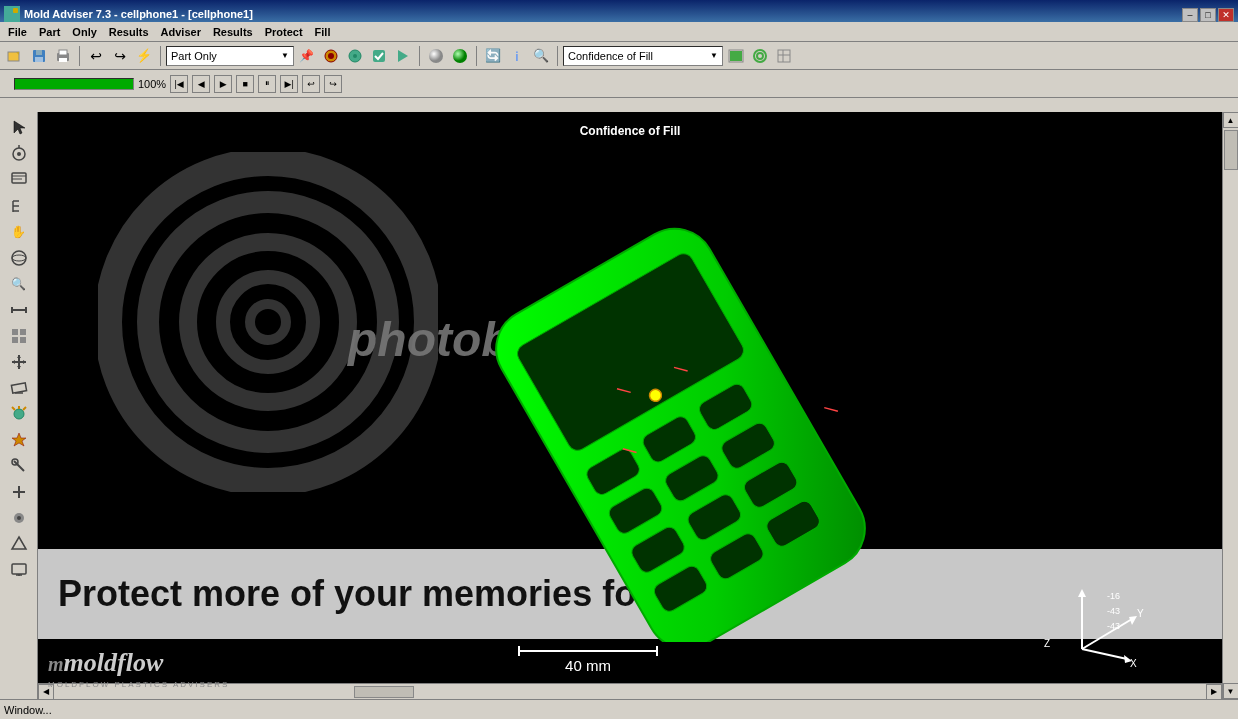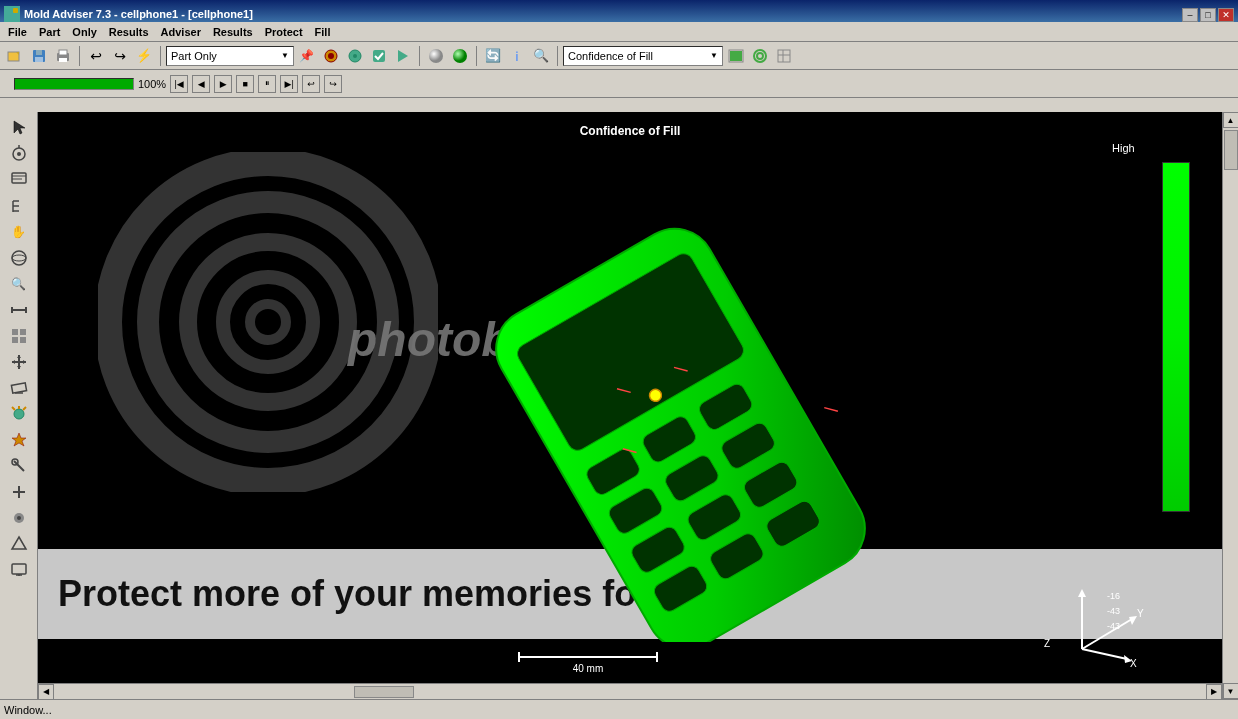--- a/index.html
+++ b/index.html
@@ -628,29 +628,24 @@
 
       <line x1="250" y1="175" x2="260" y2="185" stroke="#ff4444" stroke-width="1.5"></line>
       <line x1="310" y1="185" x2="320" y2="195" stroke="#ff4444" stroke-width="1.5"></line>
       <line x1="225" y1="230" x2="235" y2="240" stroke="#ff4444" stroke-width="1.5"></line>
       <line x1="420" y1="295" x2="430" y2="305" stroke="#ff4444" stroke-width="1.5"></line>
     </g>
   </svg>
 
   <div id="viewport-title">Confidence of Fill</div>
 
-  <div id="color-legend">
-    <div style="position:absolute;top:-20px;left:-50px;color:white;font-size:11px;">High</div>
-    <div id="legend-bar" style="background: linear-gradient(to bottom, #00ff00, #00ee00, #00cc00); width:28px; height:350px; border:1px solid #333;">
-    </div>
-  </div>
 
   <div id="scale-bar">
     <div id="scale-line"></div>
-    <span style="color:white;font-size:10px;margin-top:5px;">40 mm</span>
+    <span style="color:white;font-size:15px;margin-top:5px;">40 mm</span>
   </div>
 
   <svg id="axes" style="position:absolute;bottom:30px;right:60px;width:120px;height:90px;">
 
     <line x1="40" y1="70" x2="40" y2="15" stroke="white" stroke-width="2"></line>
     <polygon points="40,10 36,18 44,18" fill="white"></polygon>
 
     <line x1="40" y1="70" x2="90" y2="40" stroke="white" stroke-width="2"></line>
     <polygon points="95,37 87,38 90,46" fill="white"></polygon>
 
@@ -659,20 +654,26 @@
 
     <text x="2" y="68" fill="white" font-size="10">Z</text>
     <text x="95" y="38" fill="white" font-size="10">Y</text>
     <text x="88" y="88" fill="white" font-size="10">X</text>
 
     <text x="65" y="20" fill="white" font-size="9">-16</text>
     <text x="65" y="35" fill="white" font-size="9">-43</text>
     <text x="65" y="50" fill="white" font-size="9">-43</text>
   </svg>
 
+  <div id="moldflow-logo">
+    <div style="color:#bbb;font-size:26px;font-weight:bold;font-style:italic;font-family:Georgia,serif;">
+      <span style="color:#888;font-size:20px;">m</span><span style="color:#ccc;">moldflow</span>
+    </div>
+    <div style="color:#888;font-size:8px;letter-spacing:2px;margin-top:2px;">MOLDFLOW PLASTICS ADVISERS</div>
+  </div>
 </div>
 
 <div id="right-scrollbar">
   <div class="scroll-arrow">▲</div>
   <div class="scroll-thumb"></div>
   <div class="scroll-arrow" style="position:absolute;bottom:0;">▼</div>
 </div>
 
 <div id="bottom-scrollbar">
   <div class="scroll-arrow-h">◀</div>

